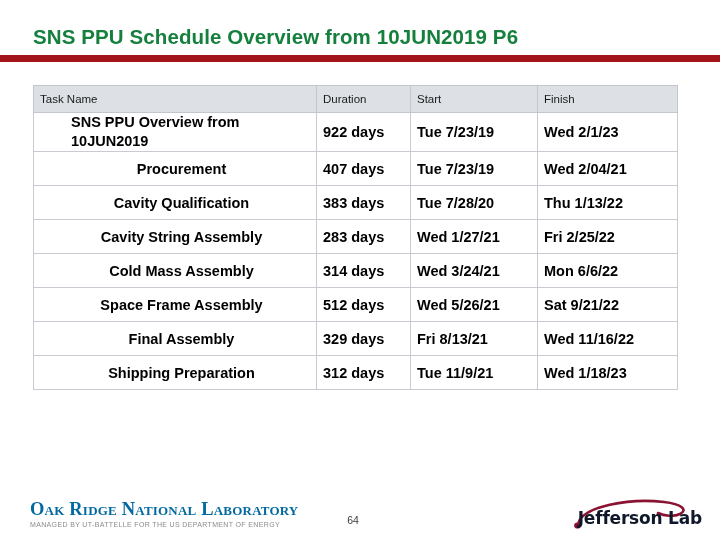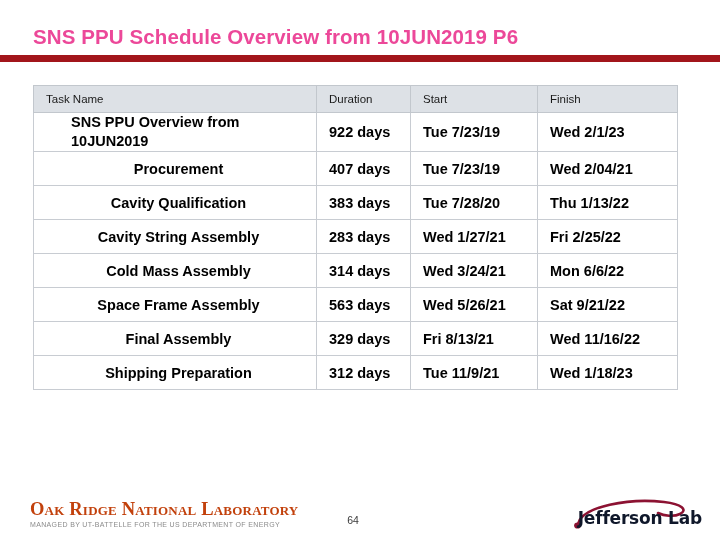--- a/index.html
+++ b/index.html
@@ -25,21 +25,21 @@
   }
 
   
   .slide-title {
     position: absolute;
     left: 33px;
     top: 24px;
     width: 660px;
     font-size: 20.5px;
     font-weight: bold;
-    color: #ec4899;
+    color: #15803d;
     letter-spacing: 0.1px;
     line-height: 26px;
     white-space: nowrap;
   }
 
   .title-rule {
     position: absolute;
     left: 0;
     top: 55px;
     width: 720px;
@@ -63,21 +63,21 @@
   }
 
   table.sched col.c-task   { width: 283px; }
   table.sched col.c-dur    { width:  94px; }
   table.sched col.c-start  { width: 127px; }
   table.sched col.c-finish { width: 140px; }
 
   table.sched th,
   table.sched td {
     border: 1px solid #c8ccd2;
-    padding: 0 12px;
+    padding: 0 6px;
     text-align: left;
     vertical-align: middle;
     color: #000000;
     background: #ffffff;
   }
 
   table.sched thead th {
     background: #dde1e6;
     border-color: #c2c7cd;
     font-size: 11.5px;
@@ -128,21 +128,21 @@
     position: absolute;
     left: 30px;
     top: 9px;
     width: 290px;
   }
   .ornl-name {
     font-family: "Liberation Serif", serif;
     font-size: 18.5px;
     font-variant: small-caps;
     font-weight: bold;
-    color: #c2410c;
+    color: #0369a1;
     letter-spacing: 0.2px;
     line-height: 20px;
     white-space: nowrap;
   }
   .ornl-tag {
     margin-top: 2px;
     font-family: "Liberation Sans", sans-serif;
     font-size: 7px;
     color: #8b8b8b;
     letter-spacing: 0.35px;
@@ -244,21 +244,21 @@
 
         <tr class="row-child">
           <td class="task-cell">Cold Mass Assembly</td>
           <td class="dur-cell">314 days</td>
           <td class="start-cell">Wed 3/24/21</td>
           <td class="finish-cell">Mon 6/6/22</td>
         </tr>
 
         <tr class="row-child">
           <td class="task-cell">Space Frame Assembly</td>
-          <td class="dur-cell">563 days</td>
+          <td class="dur-cell">512 days</td>
           <td class="start-cell">Wed 5/26/21</td>
           <td class="finish-cell">Sat 9/21/22</td>
         </tr>
 
         <tr class="row-child">
           <td class="task-cell">Final Assembly</td>
           <td class="dur-cell">329 days</td>
           <td class="start-cell">Fri 8/13/21</td>
           <td class="finish-cell">Wed 11/16/22</td>
         </tr>

